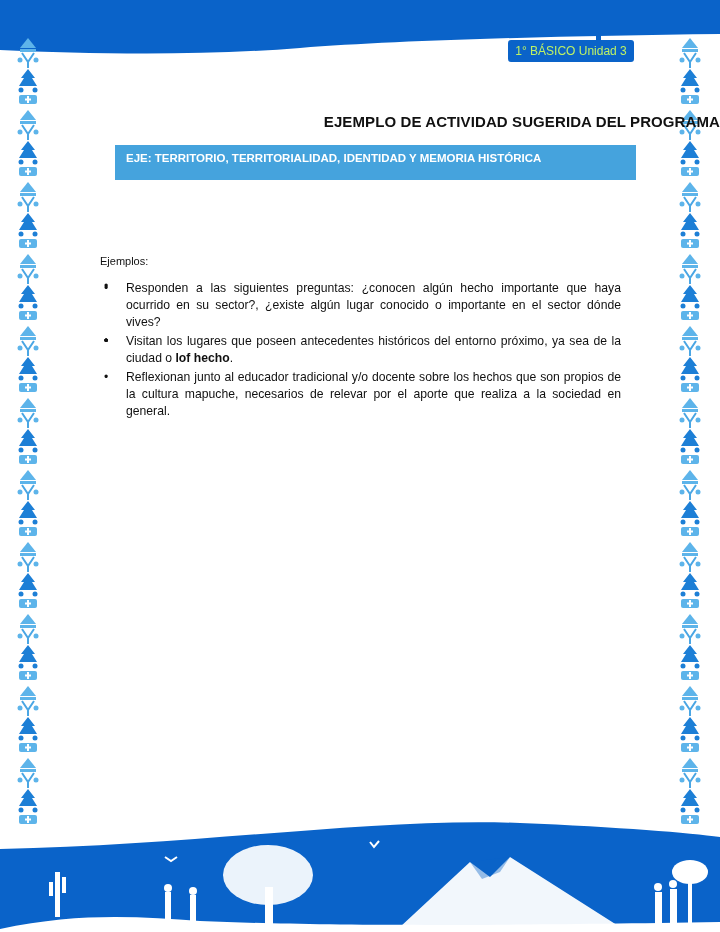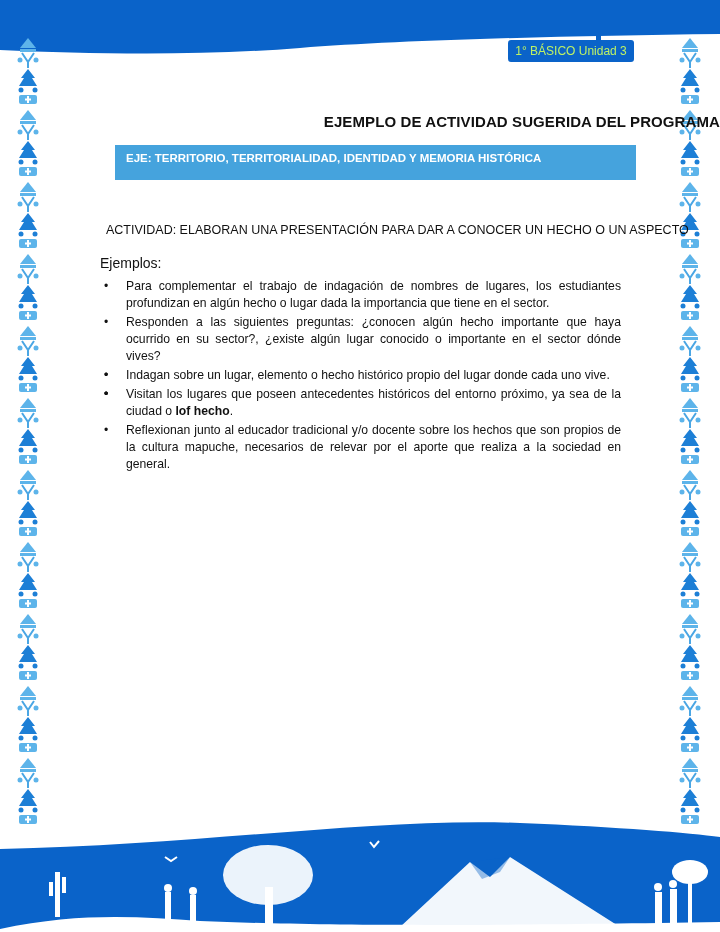--- a/index.html
+++ b/index.html
@@ -8,21 +8,21 @@
   .bottom-band { position:absolute; left:0; bottom:0; width:720px; height:115px; }
   .badge { position:absolute; left:508px; top:40px; width:126px; height:22px; background:#0a63c9; border-radius:3px; color:#bef264; font-size:12px; line-height:22px; text-align:center; }
   .badge-stem { position:absolute; left:596px; top:30px; width:5px; height:12px; background:#0a63c9; }
   .border-col { position:absolute; top:38px; width:24px; height:795px; }
   .border-left { left:16px; }
   .border-right { left:678px; }
   .title { position:absolute; left:0; width:720px; top:113px; text-align:right; font-weight:bold; font-size:15px; letter-spacing:0.1px; }
   .eje { position:absolute; left:99px; top:145px; width:521px; height:35px; background:#45a3dd; color:#fff; font-weight:bold; font-size:11.5px; box-sizing:border-box; padding:7px 0 0 11px;margin-left:16px; }
   .activity { position:absolute; left:106px; top:222px; font-size:12.5px; line-height:16px; }
   .activity .line2 { padding-left:76px; }
-  .ejemplos { position:absolute; left:100px; top:255px; font-size:14px; }
+  .ejemplos { position:absolute; left:100px; top:255px; font-size:11px; }
   ul.examples { position:absolute; left:100px; top:278px; width:521px; margin:0; padding:0; list-style:none; font-size:12.2px; line-height:17px; }
   ul.examples li { position:relative; padding-left:26px; margin-bottom:2px; text-align:justify; }
   ul.examples li .bullet { position:absolute; left:4px; top:0; }
 </style>
 </head>
 <body>
 
 <svg class="top-wave" viewBox="0 0 720 60" preserveAspectRatio="none">
   <path d="M0,0 H720 V34 C560,36 400,40 300,48 C200,56 90,54 0,50 Z" fill="#0a63c9"></path>
 </svg>
@@ -67,30 +67,29 @@
     <use href="#motif" y="504"></use>
   <use href="#motif" y="576"></use>
     <use href="#motif" y="648"></use>
     <use href="#motif" y="720"></use>
 </svg>
 
 <div class="title">EJEMPLO DE ACTIVIDAD SUGERIDA DEL PROGRAMA</div>
 <div class="eje">EJE:  TERRITORIO, TERRITORIALIDAD, IDENTIDAD Y MEMORIA HISTÓRICA</div>
 
 <div class="activity">
-  <div>ACTIVIDAD:  ELABORAN UNA PRESENTACIÓN PARA DAR A CONOCER UN HECHO O UN ASPECTO</div>
 </div>
 
 <div class="ejemplos">Ejemplos:</div>
 
 <ul class="examples">
-  <li><span class="bullet">•</span><span>Para complementar el trabajo de indagación de nombres de lugares, los estudiantes profundizan en algún hecho o lugar dada la importancia que tiene en el sector.</span></li>
+  <li><span class="bullet">•</span></li>
   <li><span class="bullet">•</span><span>Responden a las siguientes preguntas: ¿conocen algún hecho importante que haya ocurrido en su sector?, ¿existe algún lugar conocido o importante en el sector dónde vives?</span></li>
   <li><span class="bullet">•</span></li>
-  <li><span class="bullet">•</span><span>Indagan sobre un lugar, elemento o hecho histórico propio del lugar donde cada uno vive.</span></li>
+  <li><span class="bullet">•</span></li>
   <li><span class="bullet">•</span></li>
   <li><span class="bullet">•</span></li>
   <li><span class="bullet">•</span><span>Visitan los lugares que poseen antecedentes históricos del entorno próximo, ya sea de la ciudad o </span><b>lof hecho</b><span>.</span></li>
   <li><span class="bullet">•</span><span>Reflexionan junto al educador tradicional y/o docente sobre los hechos que son propios de la cultura mapuche, necesarios de relevar por el aporte que realiza a la sociedad en general.</span></li>
 </ul>
 
 <svg class="bottom-band" viewBox="0 0 720 115" preserveAspectRatio="none">
   <path d="M0,32 C200,28 380,0 520,6 C620,10 690,16 720,20 V115 H0 Z" fill="#0a63c9"></path>
 
   <path d="M0,112 C80,95 140,100 200,104 C300,108 420,110 720,105 V115 H0 Z" fill="#ffffff"></path>

